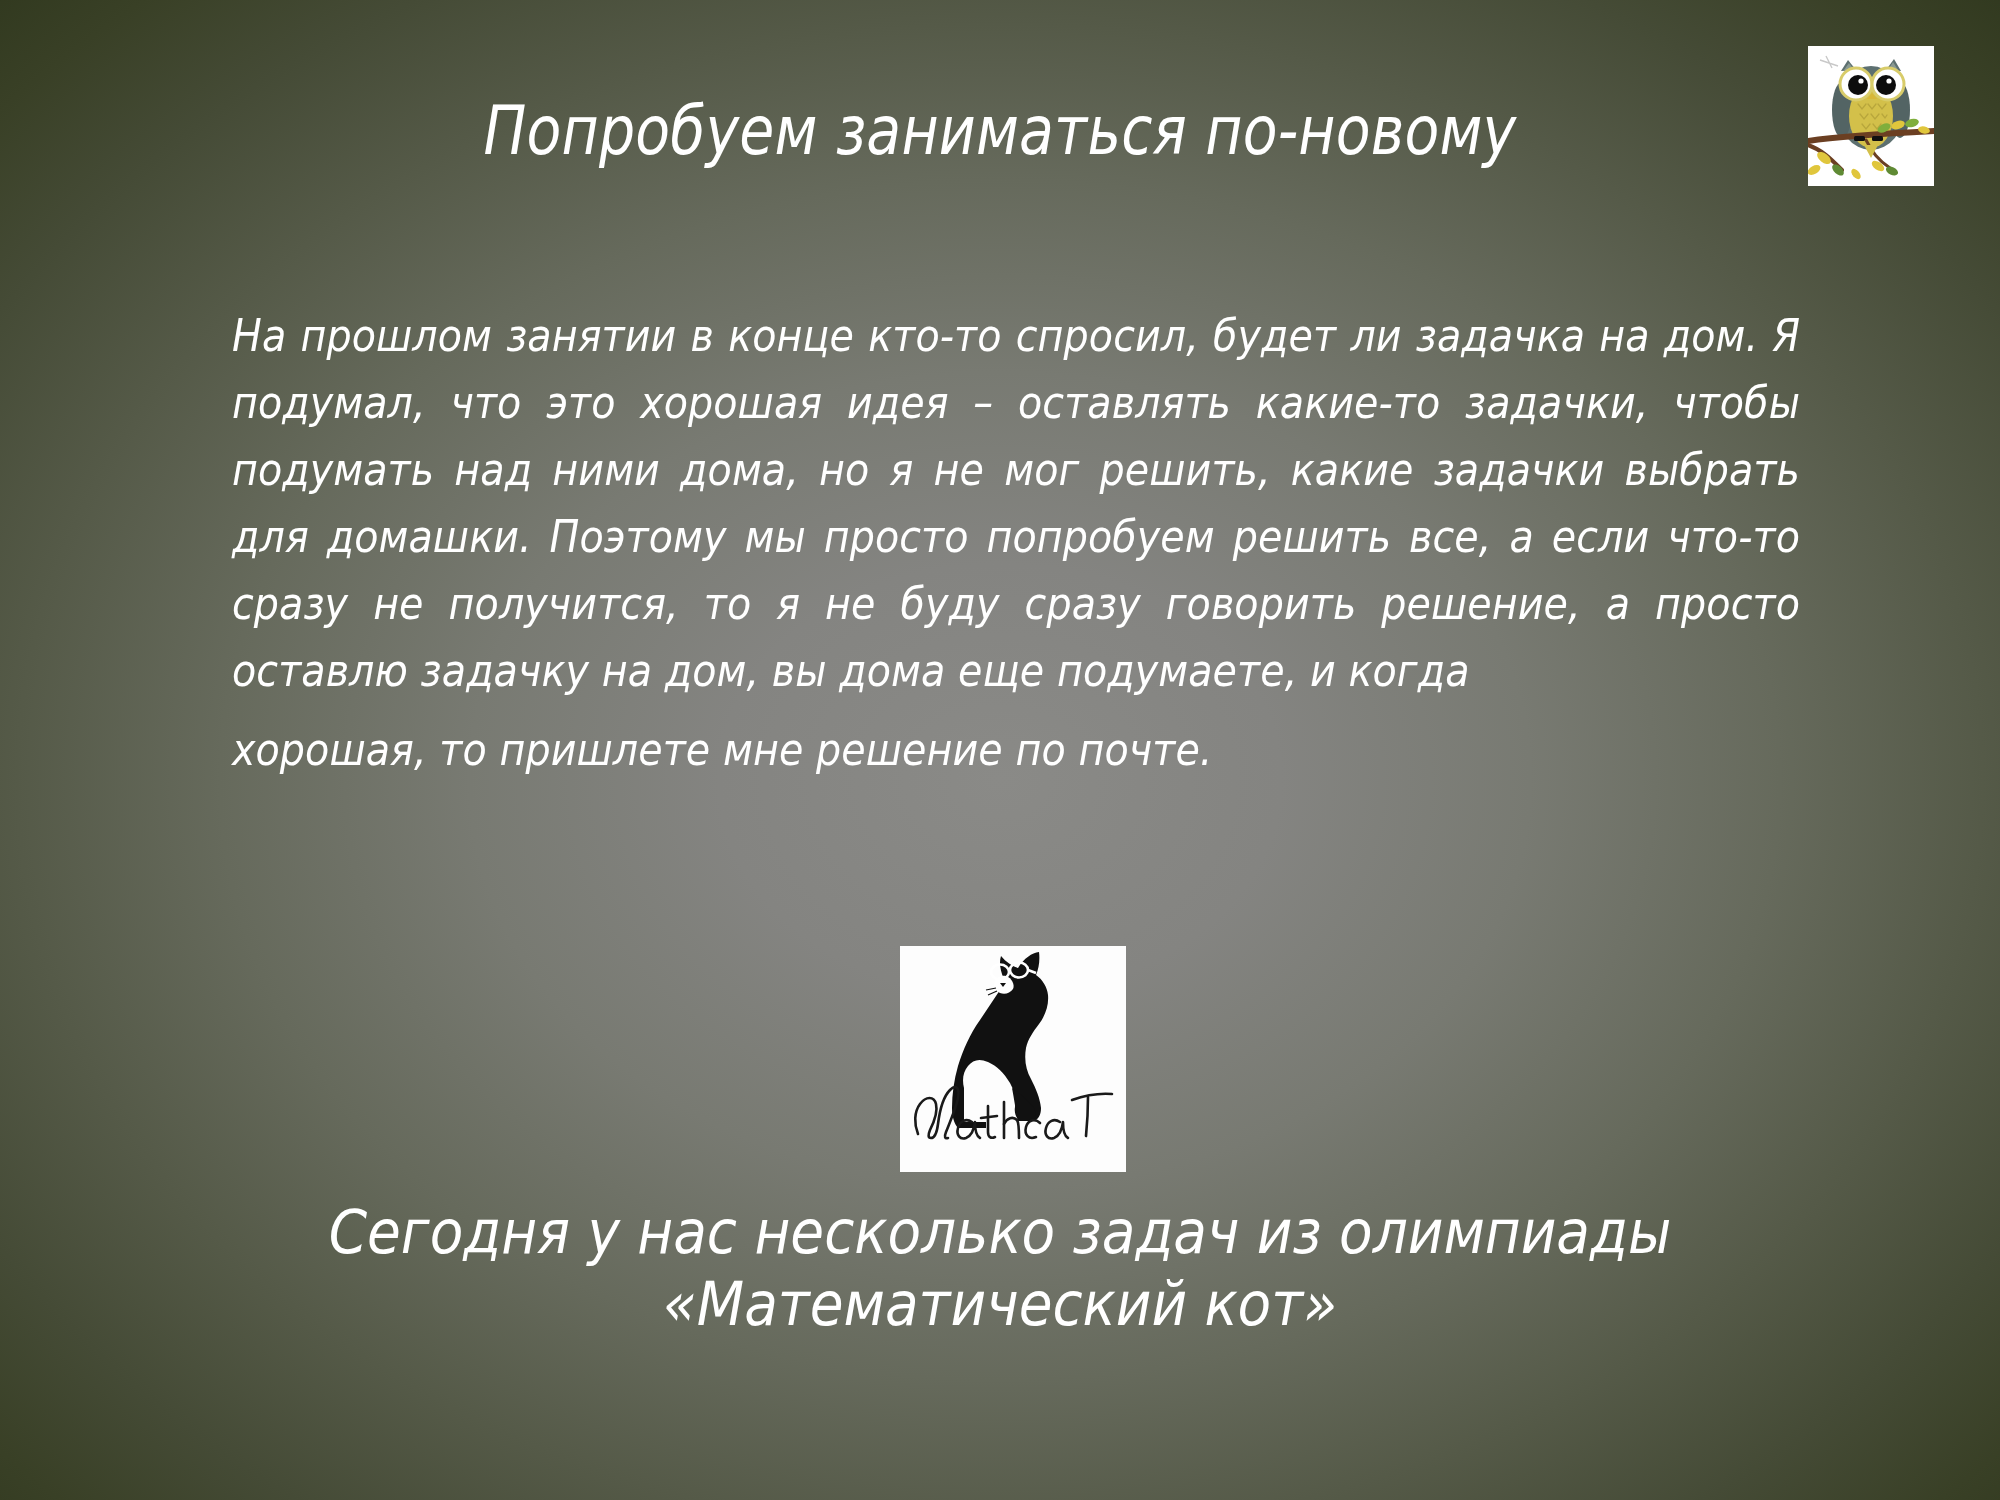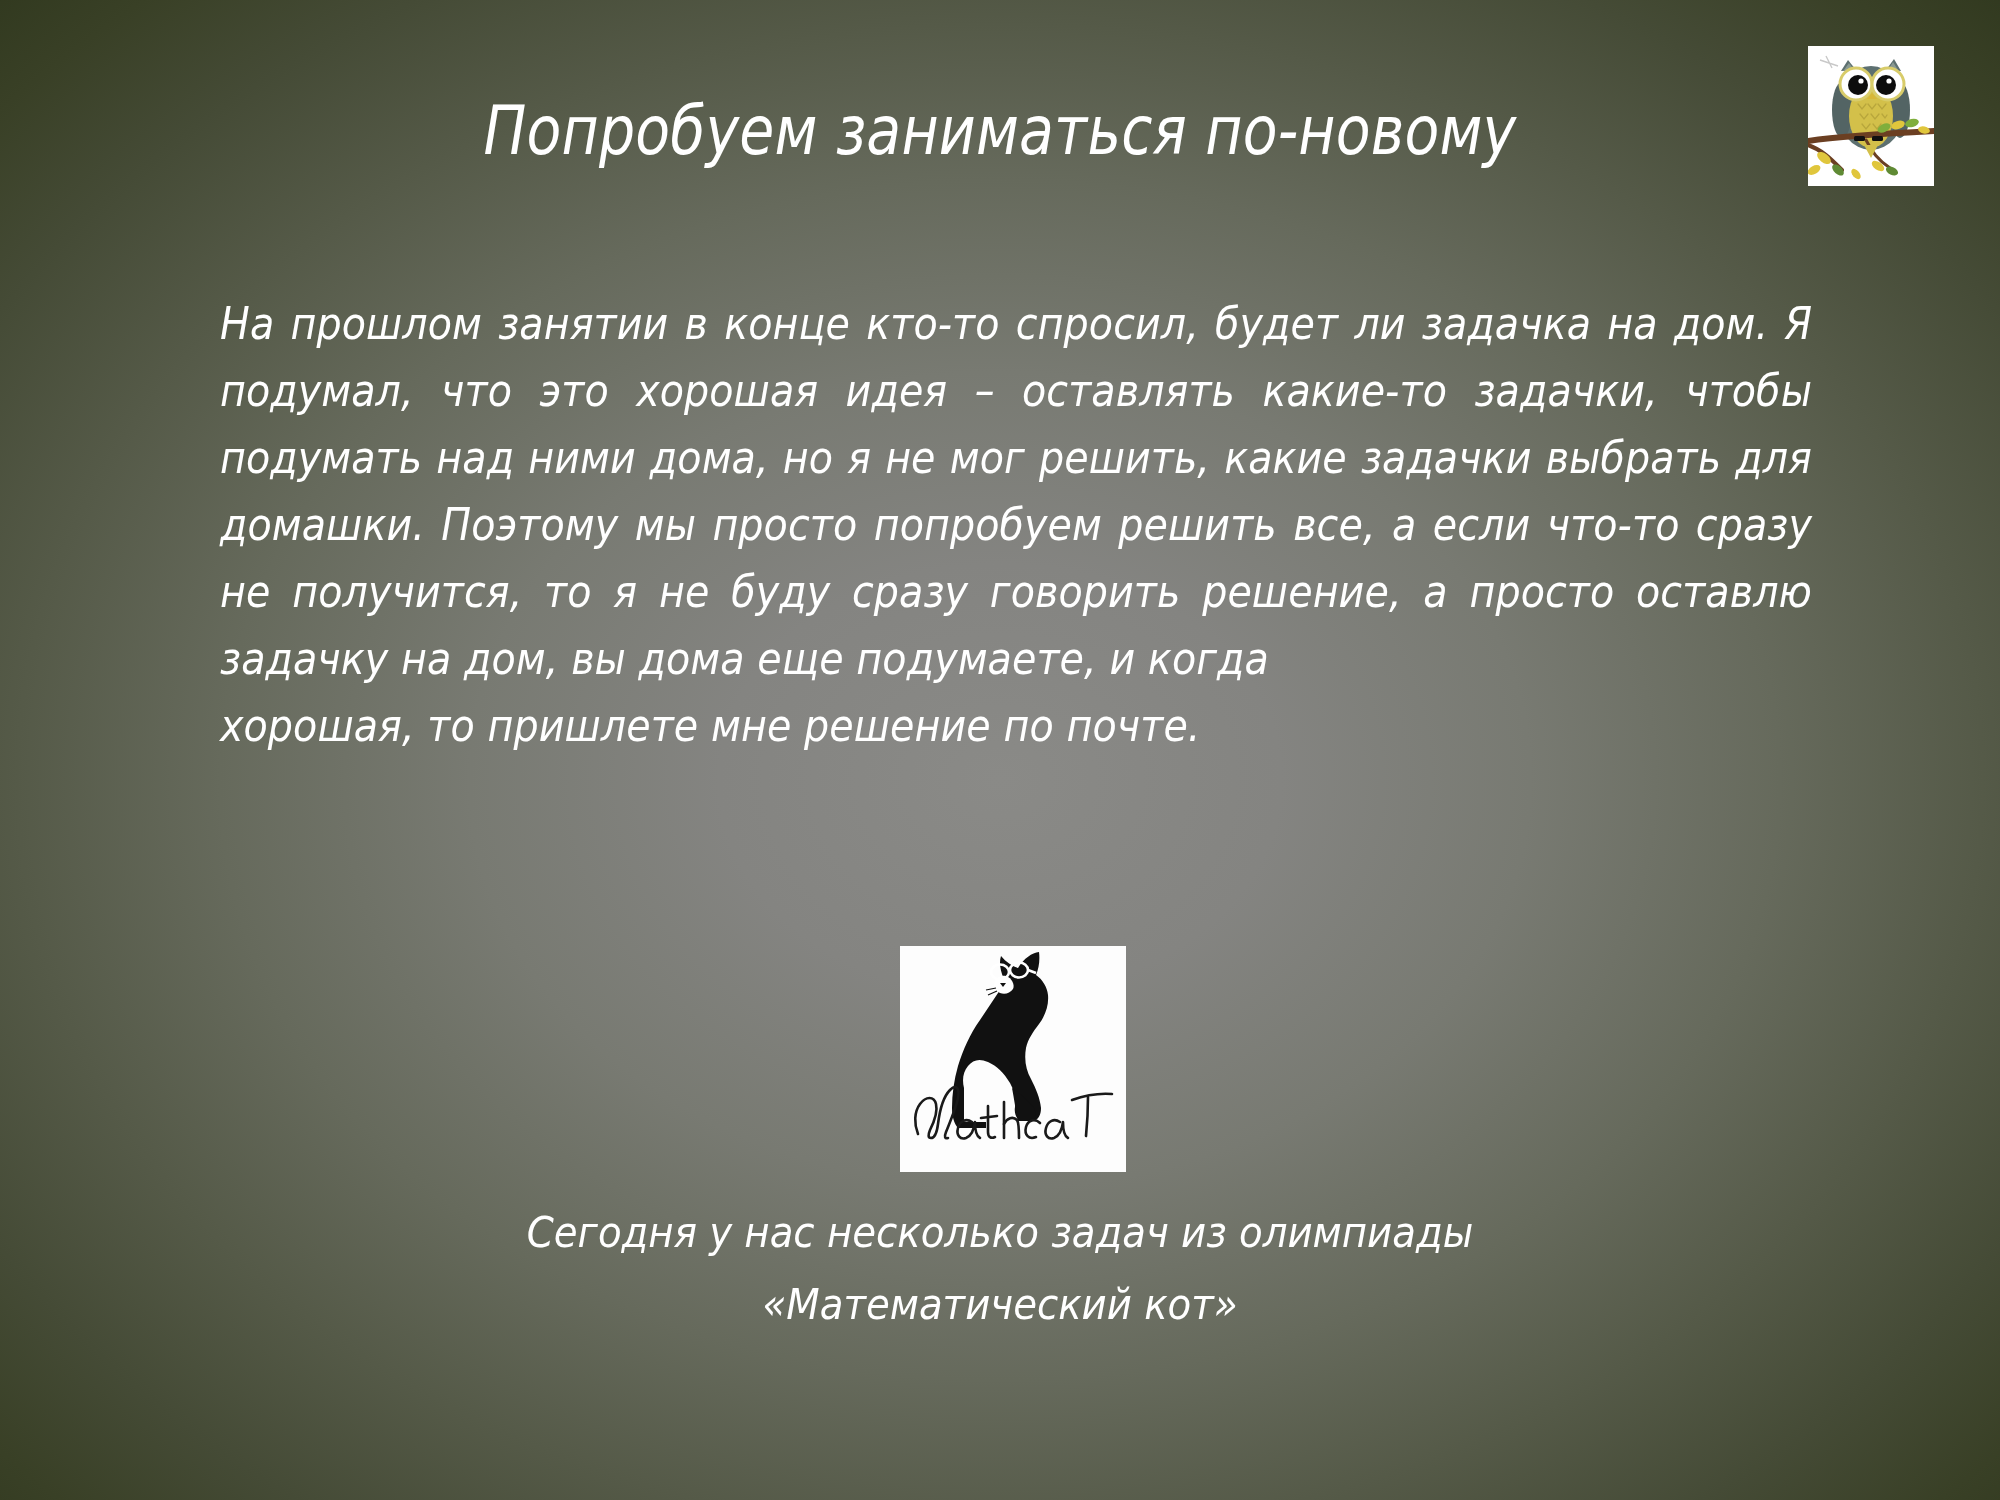--- a/index.html
+++ b/index.html
@@ -59,35 +59,35 @@
     font-size: 44px;
     line-height: 67px;
     text-align: justify;
     text-justify: inter-word;
     letter-spacing: 0.1px;
   }
   #body-text .lastline {
     text-align: left;
   }
   #body-text p {
-    margin: 0;
+    margin: 12px;
   }
 
   
   #closing {
     position: absolute;
     left: 0;
     top: 1196px;
     width: 2000px;
     text-align: center;
     color: #ffffff;
     font-family: "DejaVu Sans Condensed", "Liberation Sans Narrow", "Liberation Sans", sans-serif;
     font-style: italic;
     font-weight: 400;
-    font-size: 43px;
+    font-size: 61px;
     line-height: 72px;
     white-space: nowrap;
   }
 
   
   #owl-logo {
     position: absolute;
     left: 1808px;
     top: 46px;
     width: 126px;

